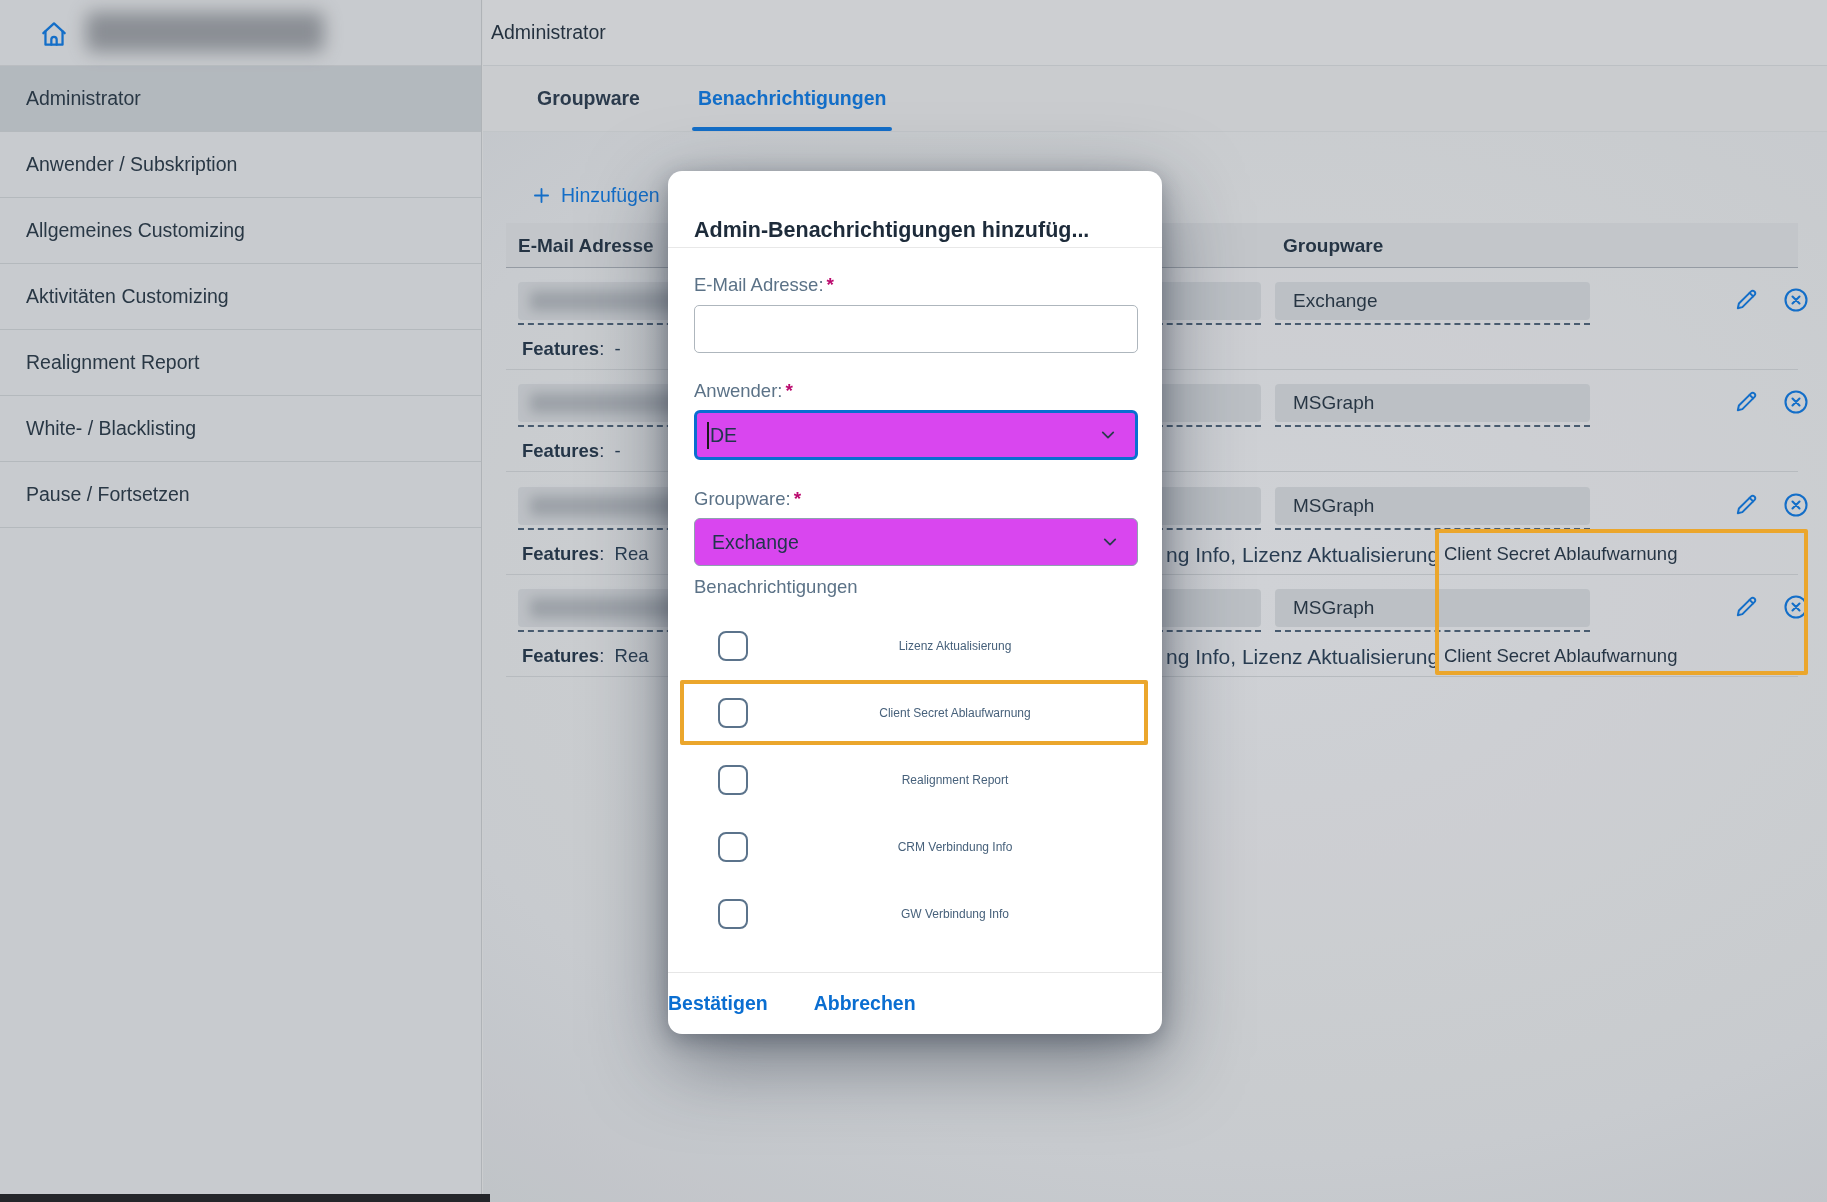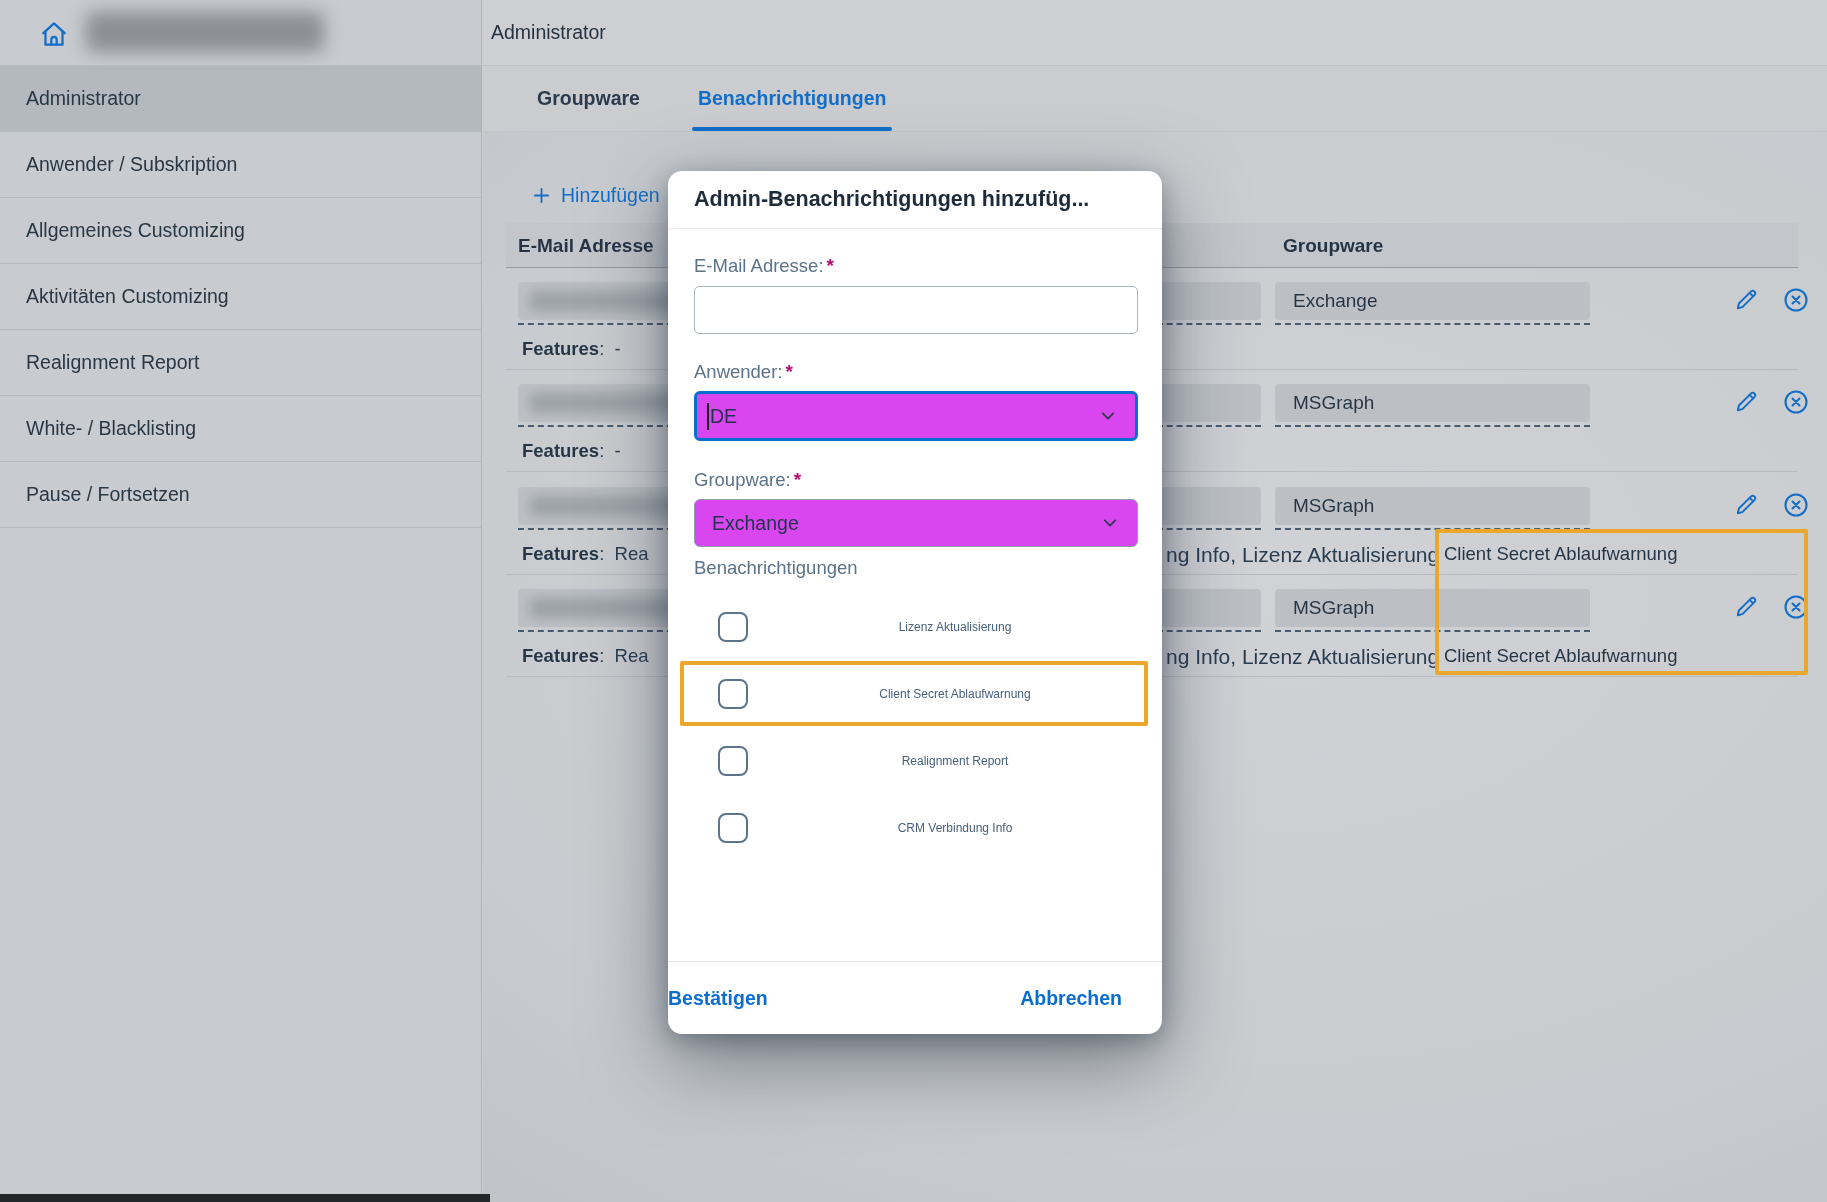--- a/index.html
+++ b/index.html
@@ -65,22 +65,22 @@
   .features-hl { position:absolute; left:938px; top:70px; font-size:18.5px;
     color:#1d2d3e; white-space:nowrap; }
   .table-highlight-box { position:absolute; left:952px; top:397px; width:373px; height:146px;
     border:4px solid #eba62c; border-radius:2px; z-index:14; }
   
   .dim { position:absolute; inset:0; background:rgba(110,116,124,.10); z-index:8; pointer-events:none; }
   
   .modal { position:absolute; left:668px; top:171px; width:494px; height:863px;
     background:#ffffff; border-radius:14px; z-index:20; display:flex; flex-direction:column;
     box-shadow:0 26px 80px rgba(30,40,55,.50), 0 6px 22px rgba(30,40,55,.32); }
-  .modal-header { height:58px; border-bottom:1px solid #e8e8e8; display:flex;
-    align-items:flex-end; padding:16px 26px; }
+  .modal-header { height:77px; border-bottom:1px solid #e8e8e8; display:flex;
+    align-items:flex-end; padding:4px 26px; }
   .modal-title { font-size:21.5px; font-weight:700; color:#1d2b3a; white-space:nowrap; }
   .modal-body { flex:1; padding:26px 24px 0 26px; position:relative; }
   .flabel { font-size:18.5px; color:#5b7287; height:22px; }
   .req { color:#bb0a6e; font-weight:700; font-size:19px; margin-left:3px; }
   .text-input { margin-top:9px; width:100%; height:48px; background:#fff;
     border:1px solid #aeb6bd; border-radius:5px; }
   .select { position:relative; margin-top:8px; width:100%; display:flex; align-items:center;
     background:#d946ef; border-radius:6px; font-size:19.5px; color:#21364c; cursor:pointer; }
   .select.focused { height:50px; border:3px solid #0a6ed1; padding-left:10px; }
   .select.normal { height:48px; border:1px solid #8fa0b0; padding-left:17px; }
@@ -88,22 +88,22 @@
   .chev { position:absolute; right:18px; top:50%; margin-top:-9px; width:18px; height:18px; }
   .lbl-mt1 { margin-top:27px; } .lbl-mt2 { margin-top:28px; } .lbl-mt3 { margin-top:10px; }
   .cb-list { margin-top:14px; }
   .cb-row { position:relative; height:67px; display:flex; align-items:center; padding-left:24px; }
   .cb { width:30px; height:30px; border:2px solid #5b738b; border-radius:8px;
     background:#fff; flex:0 0 auto; cursor:pointer; }
   .cb-label { flex:1; text-align:center; font-size:12px; color:#47617b;
     transform:translateX(12px); }
   .orange-frame { position:absolute; left:-14px; right:-10px; top:1px; bottom:1px;
     border:4px solid #eba62c; border-radius:2px; pointer-events:none; }
-  .modal-footer { height:73px; border-top:1px solid #e6e6e6; display:flex; align-items:center;
-    justify-content:space-between; gap:46px; padding-right:40px; }
+  .modal-footer { height:62px; border-top:1px solid #e6e6e6; display:flex; align-items:center;
+    justify-content:flex-start; gap:46px; padding-right:40px; }
   .dlg-btn { font-size:19.5px; font-weight:700; color:#0a6ed1; background:none; border:none;
     cursor:pointer; font-family:"Liberation Sans", sans-serif; }
   svg { display:block; }
 </style>
 </head>
 <body>
 
 <div class="screen">
 
   <aside class="sidebar">
@@ -304,20 +304,24 @@
             <span class="cb-label">Client Secret Ablaufwarnung</span>
           </div>
           <div class="cb-row">
             <span class="cb"></span>
             <span class="cb-label">Realignment Report</span>
           </div>
           <div class="cb-row">
             <span class="cb"></span>
             <span class="cb-label">CRM Verbindung Info</span>
           </div>
+          <div class="cb-row">
+            <span class="cb"></span>
+            <span class="cb-label">GW Verbindung Info</span>
+          </div>
         </div>
     </div>
     <div class="modal-footer">
       <button class="dlg-btn">Bestätigen</button>
       <button class="dlg-btn">Abbrechen</button>
     </div>
   </div>
 
 </div>
 

